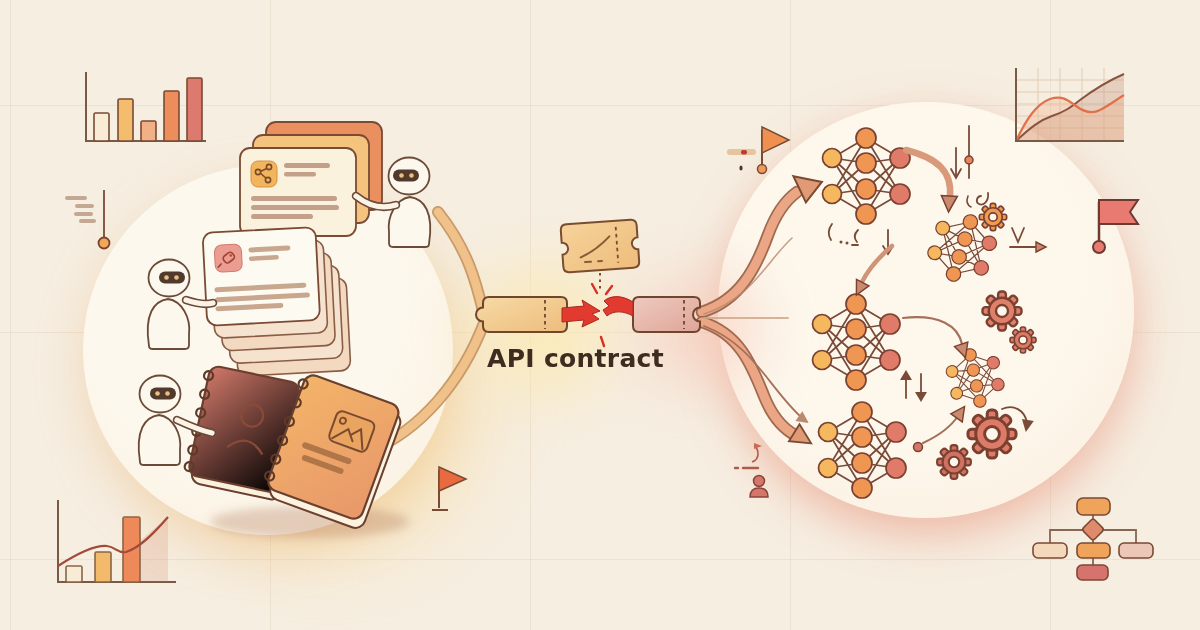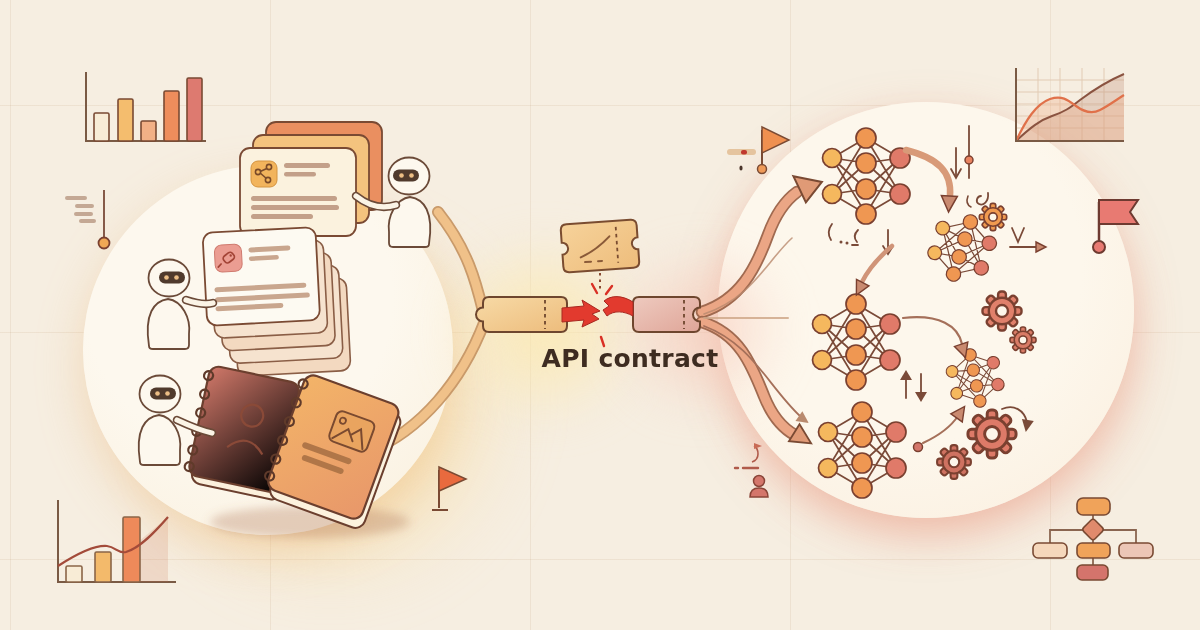--- a/index.html
+++ b/index.html
@@ -20,21 +20,21 @@
   .glow-center-pink{left:600px;top:250px;width:200px;height:160px;
     background:radial-gradient(circle,rgba(247,198,182,.7),rgba(247,198,182,0) 70%);filter:blur(20px);}
   .big-circle{position:absolute;border-radius:50%;}
   .circle-left{left:83px;top:165px;width:370px;height:370px;
     background:radial-gradient(circle at 42% 36%,#fdf8ee 48%,#f9efdc 100%);
     box-shadow:0 18px 46px rgba(233,180,115,.38);}
   .circle-right{left:718px;top:102px;width:416px;height:416px;
     background:radial-gradient(circle at 45% 40%,#fdf7ec 52%,#faeddc 100%);
     box-shadow:0 16px 42px rgba(233,146,122,.5);}
   svg.art{position:absolute;left:0;top:0;}
-  .api-label{position:absolute;left:520px;top:344px;width:220px;text-align:center;
+  .api-label{position:absolute;left:487px;top:344px;width:220px;
     font-size:25px;font-weight:600;color:#3e2c21;letter-spacing:.3px;}
 </style>
 </head>
 <body>
 
 <div class="stage">
   <div class="grid"></div>
   <div class="glow glow-left"></div>
   <div class="glow glow-right"></div>
   <div class="big-circle circle-left"></div>

